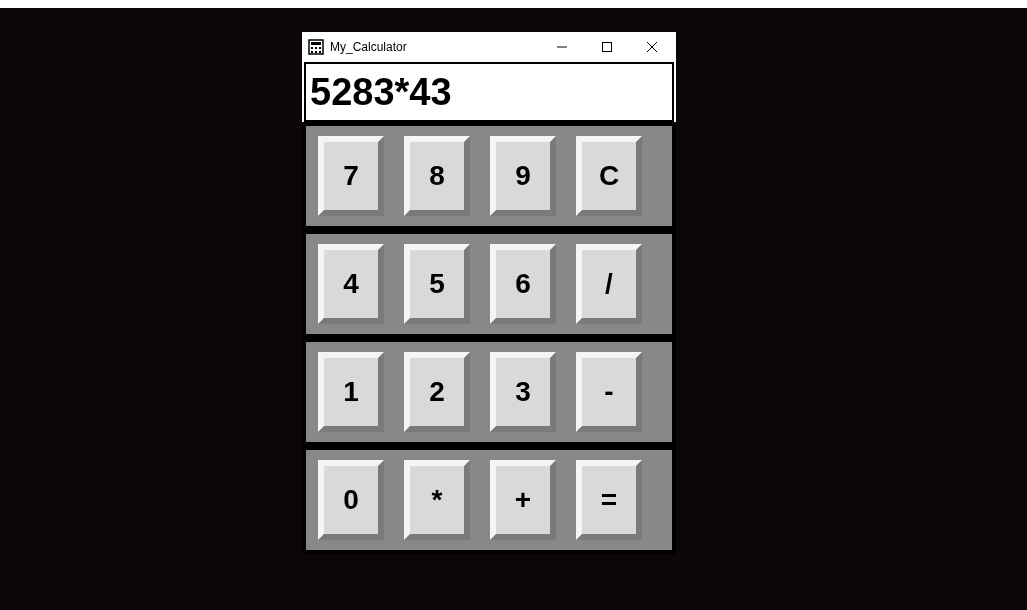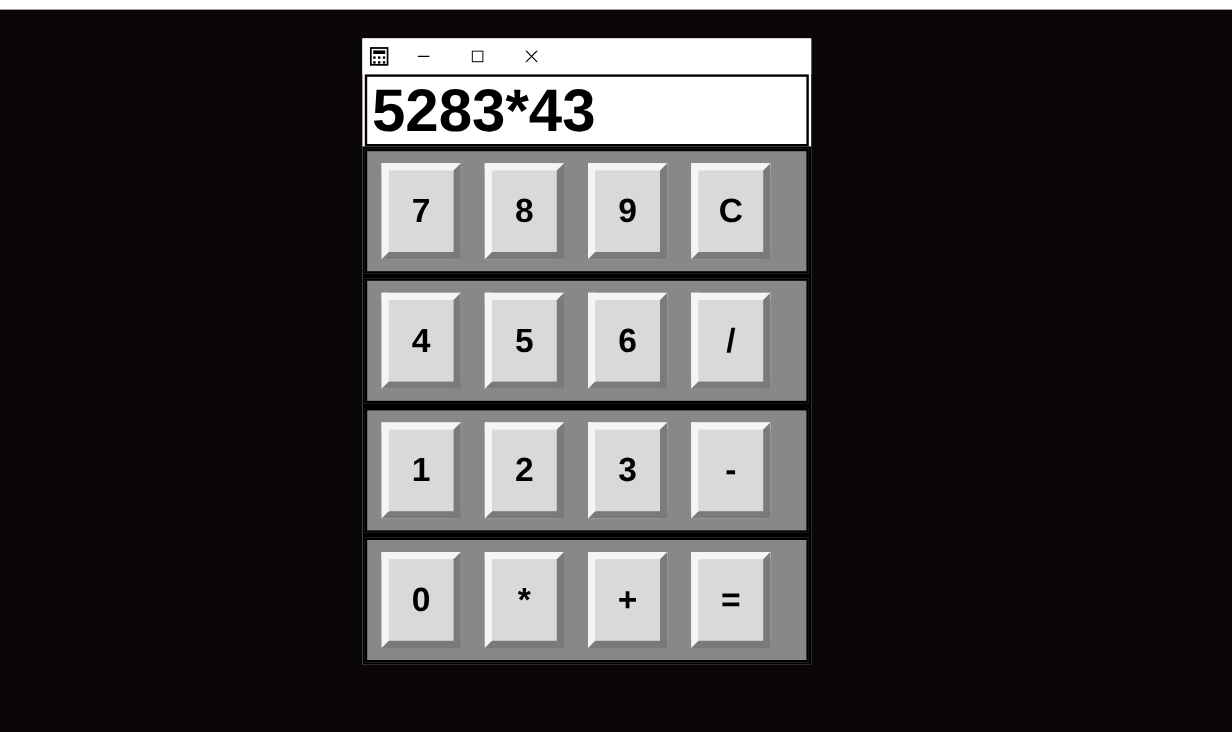--- a/index.html
+++ b/index.html
@@ -72,21 +72,21 @@
       height: 10px;
     }
     .display {
       background: #fff;
       border: 2px solid #000;
       margin: 0 2px;
       height: 60px;
       display: flex;
       align-items: center;
       padding: 11px 4px;
-      font-size: 50px;
+      font-size: 38px;
       font-weight: bold;
       color: #000;
       font-family: Arial, sans-serif;
     }
     .keypad {
       background: #000;
       padding: 2px;
     }
     .button-row {
       background: #888;
@@ -128,20 +128,21 @@
         <rect x="1" y="1" width="14" height="14" fill="none" stroke="#000" stroke-width="1.5"></rect>
         <rect x="3" y="3" width="10" height="3" fill="#000"></rect>
         <rect x="3" y="8" width="2" height="2" fill="#000"></rect>
         <rect x="7" y="8" width="2" height="2" fill="#000"></rect>
         <rect x="11" y="8" width="2" height="2" fill="#000"></rect>
         <rect x="3" y="12" width="2" height="2" fill="#000"></rect>
         <rect x="7" y="12" width="2" height="2" fill="#000"></rect>
         <rect x="11" y="12" width="2" height="2" fill="#000"></rect>
       </svg>
     </span>
+    <span class="titlebar-text">My_Calculator</span>
     <div class="win-controls">
       <div class="win-control">
         <svg viewBox="0 0 10 10">
             <line x1="0" y1="5" x2="10" y2="5" stroke="#000" stroke-width="1"></line>
           </svg>
       </div>
       <div class="win-control">
         <svg viewBox="0 0 10 10">
             <rect x="0.5" y="0.5" width="9" height="9" fill="none" stroke="#000" stroke-width="1"></rect>
           </svg>

